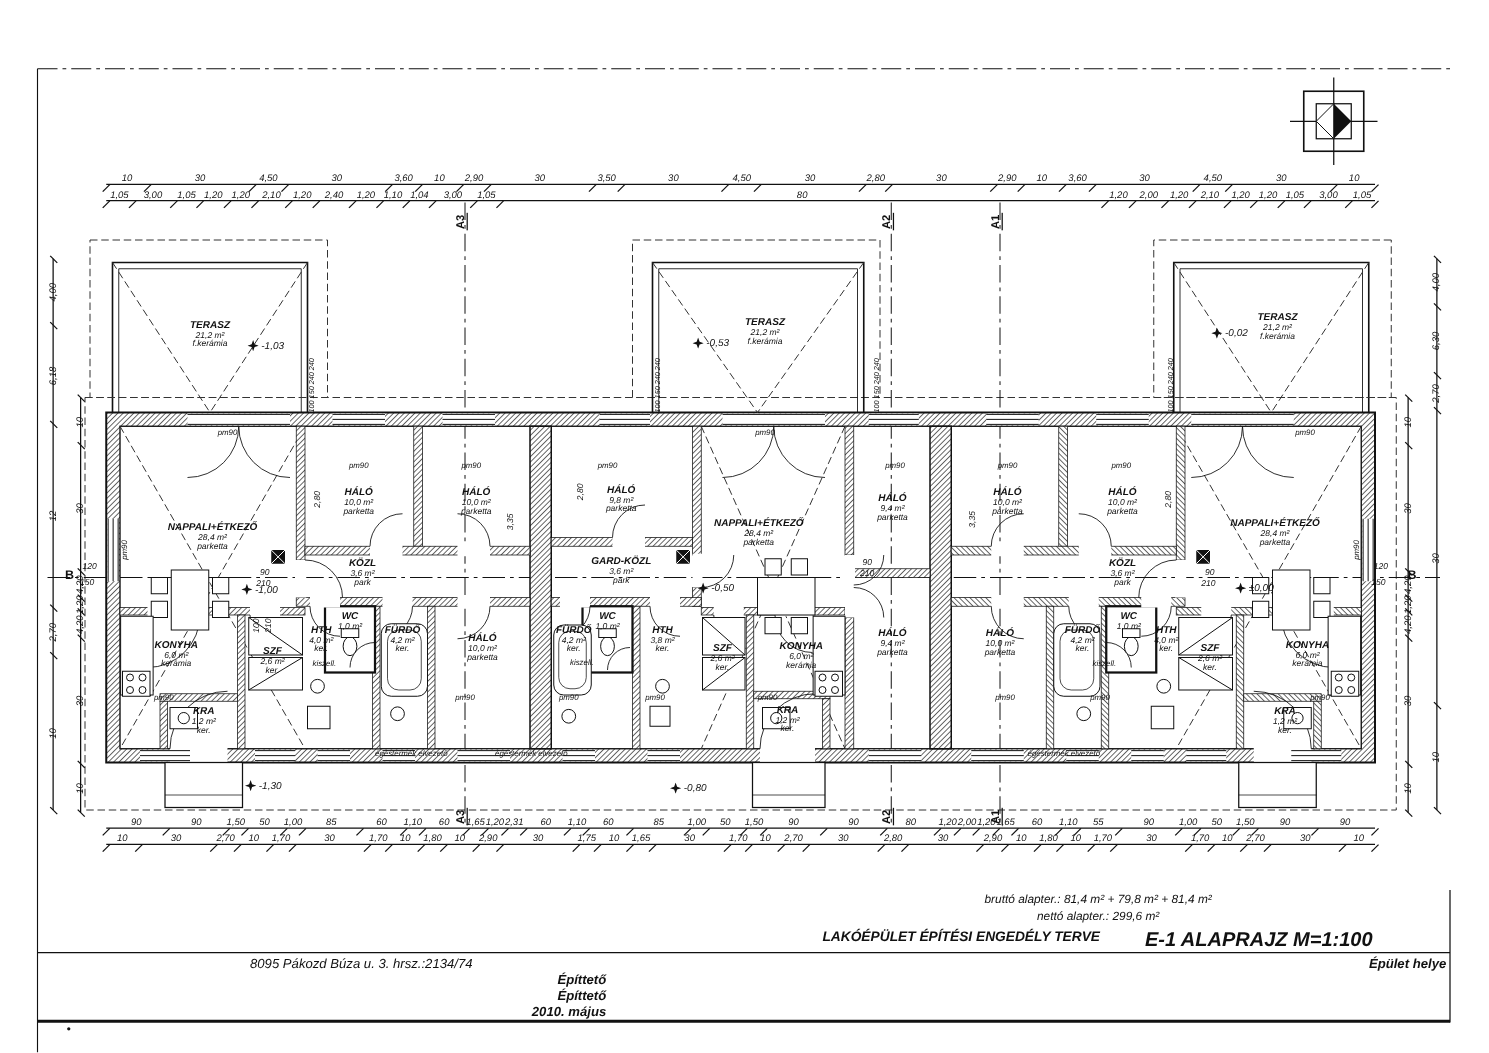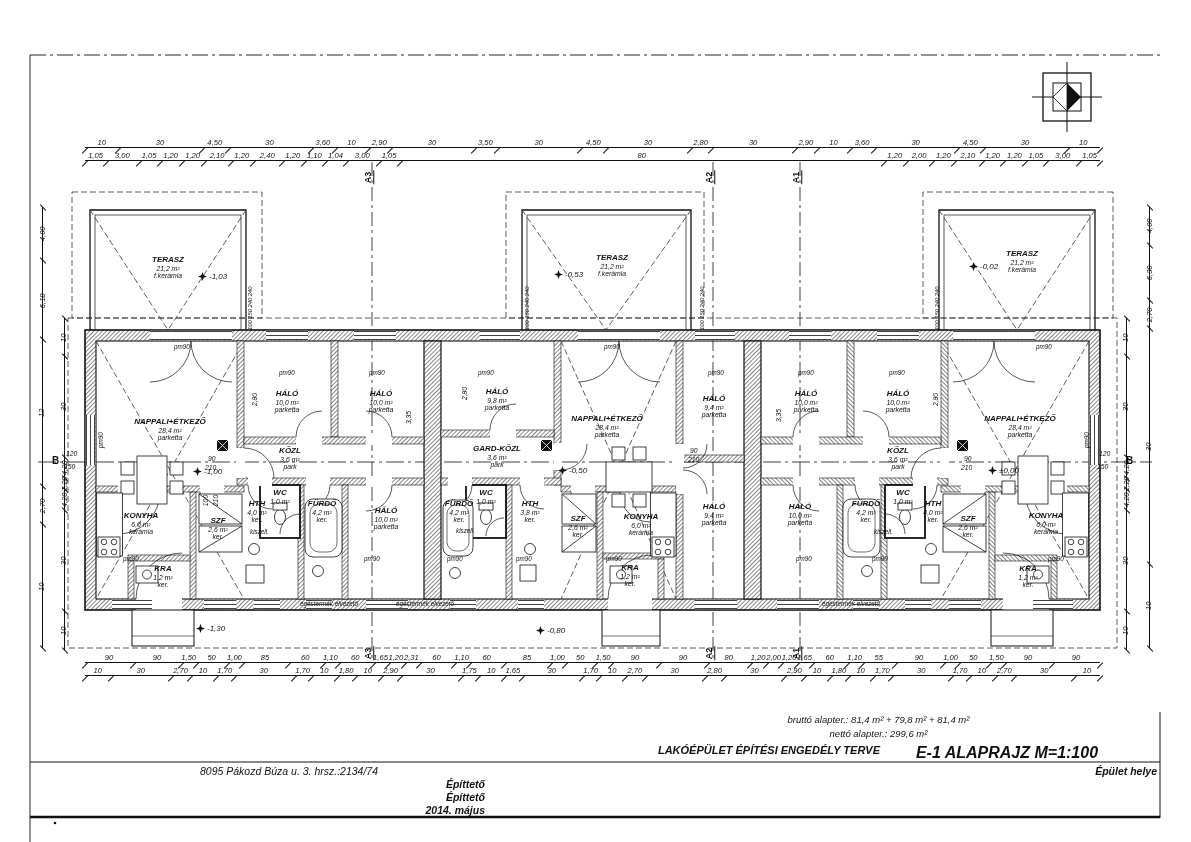--- a/index.html
+++ b/index.html
@@ -1076,14 +1076,14 @@
   <span class="tval">8095 Pákozd Búza u. 3. hrsz.:2134/74</span>
   <span class="tlab">Épület helye</span>
 </div>
 <div class="trow" style="top:778px">
   <span class="tlab">Építtető</span>
 </div>
 <div class="trow" style="top:791px">
   <span class="tlab">Építtető</span>
 </div>
 <div class="trow" style="top:804px">
-  <span class="tlab">2014. május</span>
+  <span class="tlab">2010. május</span>
 </div>
 
 </body></html>

